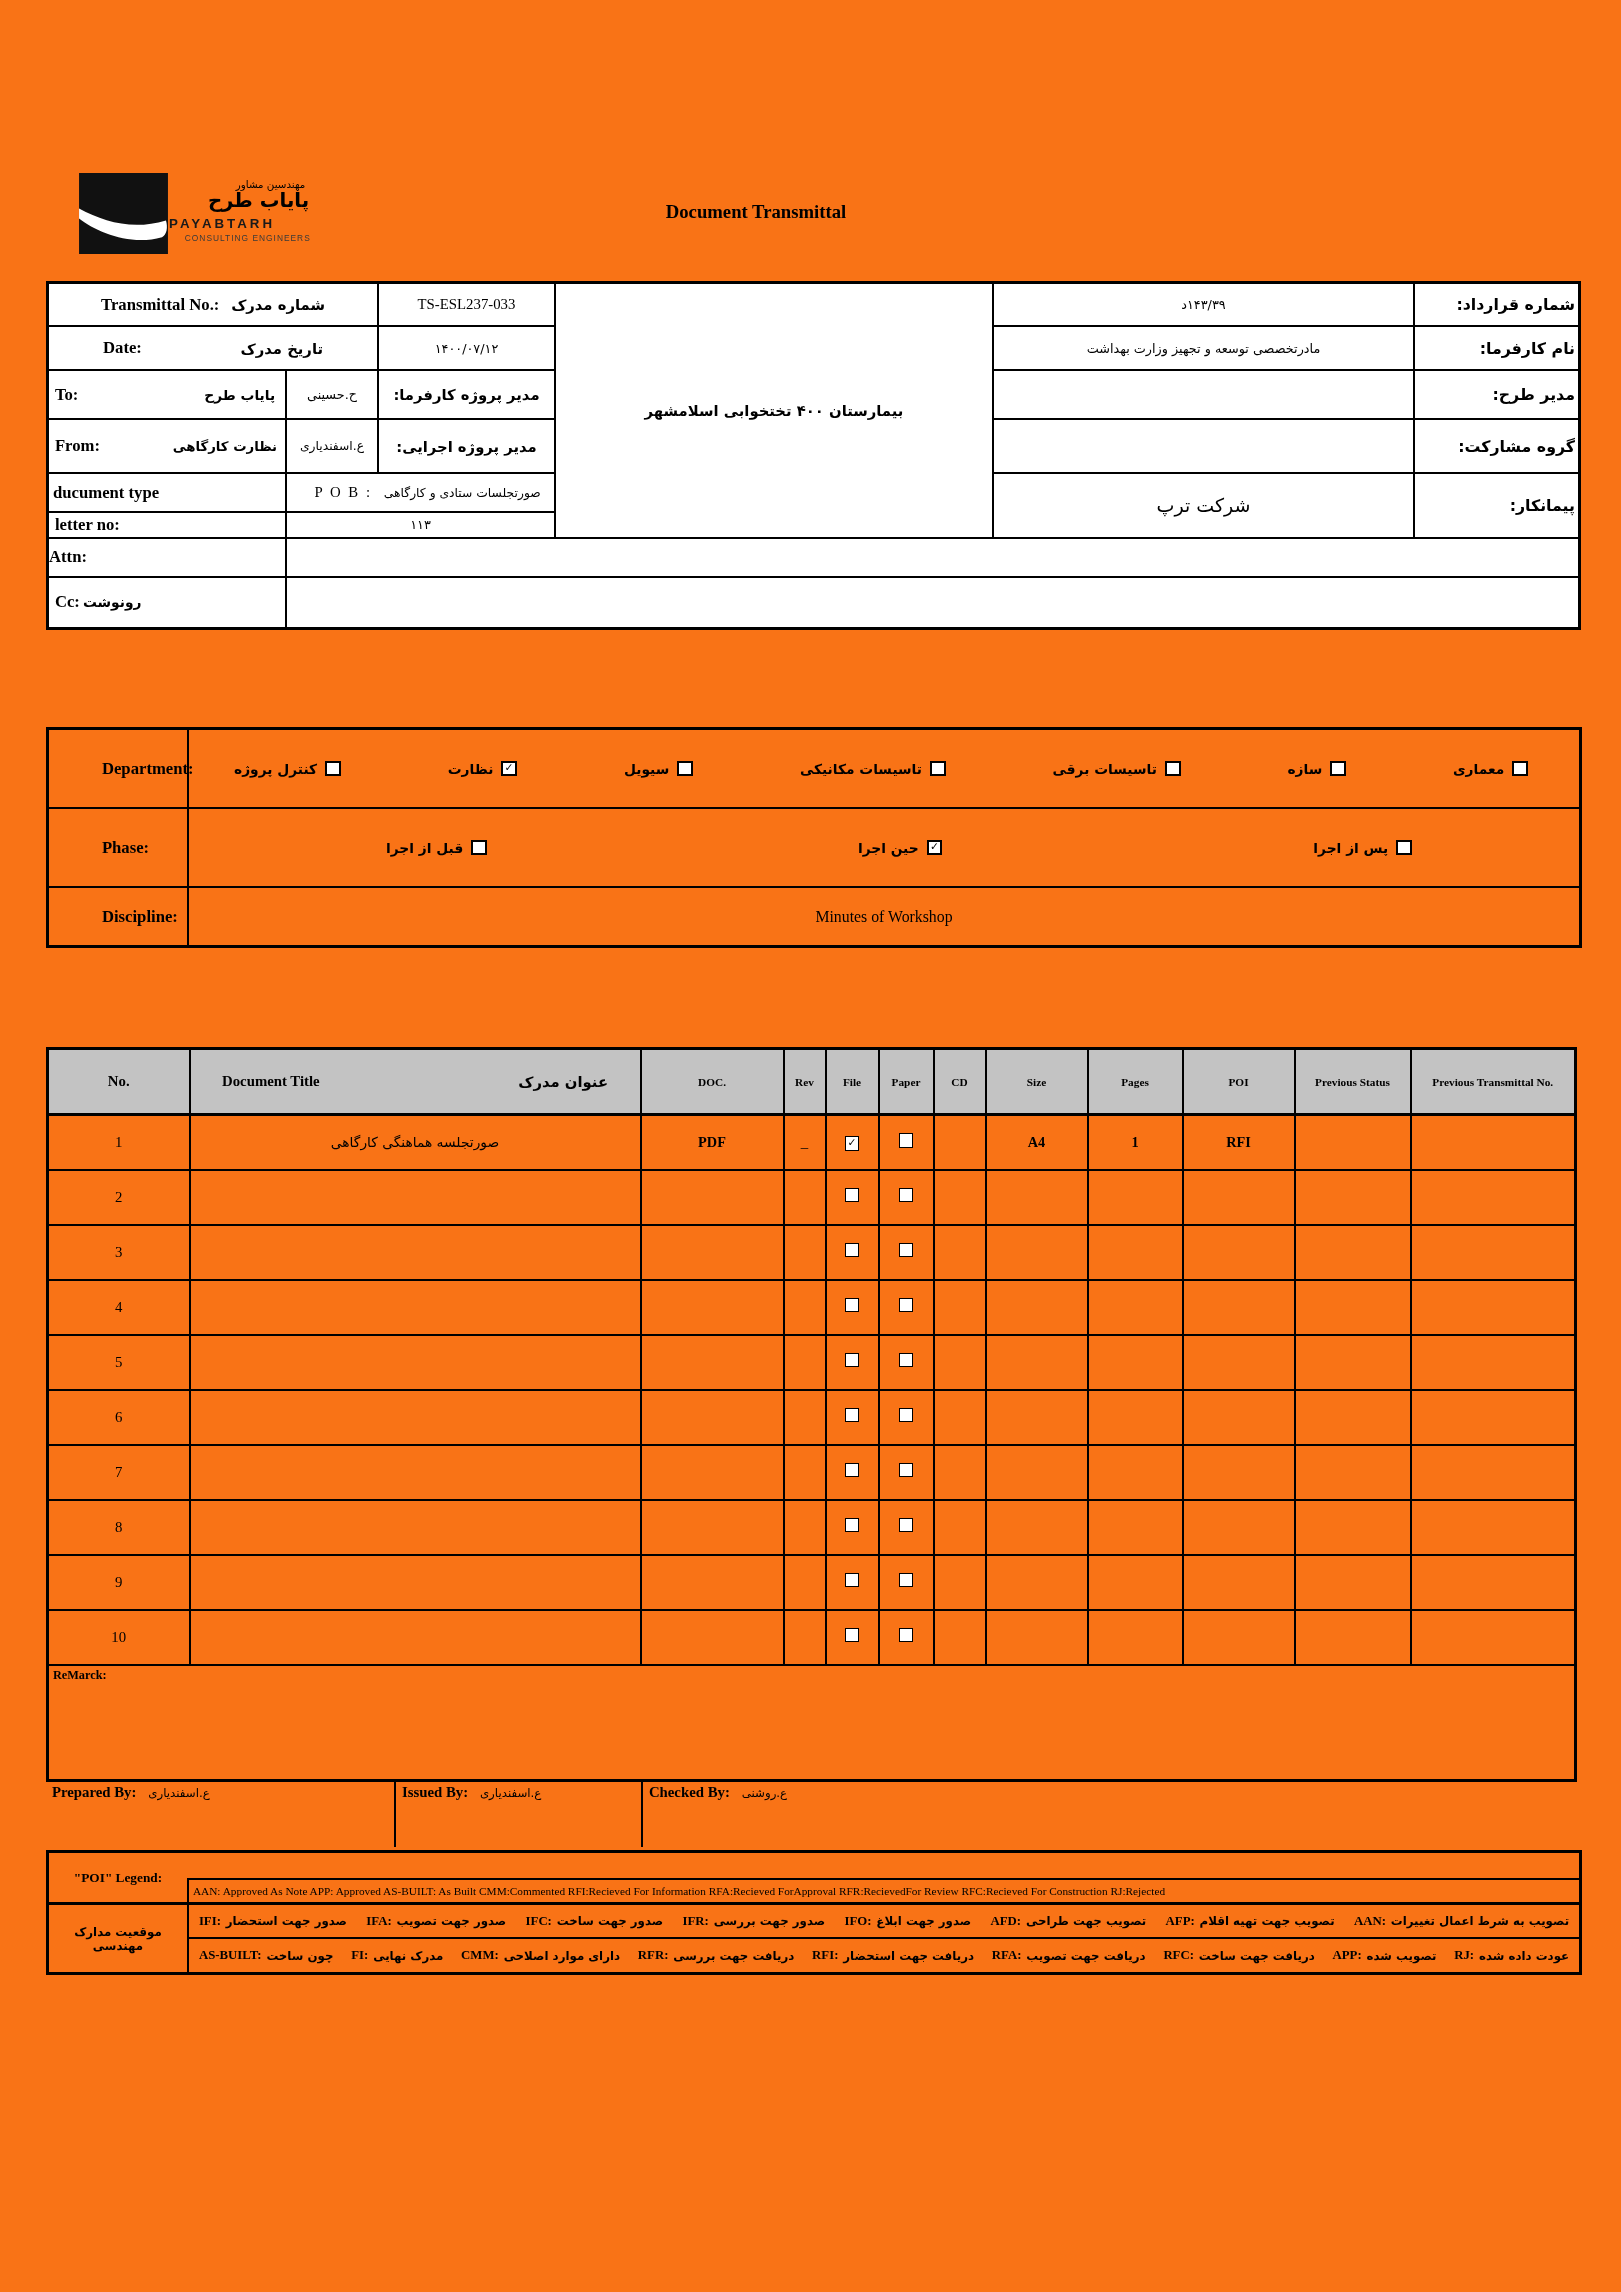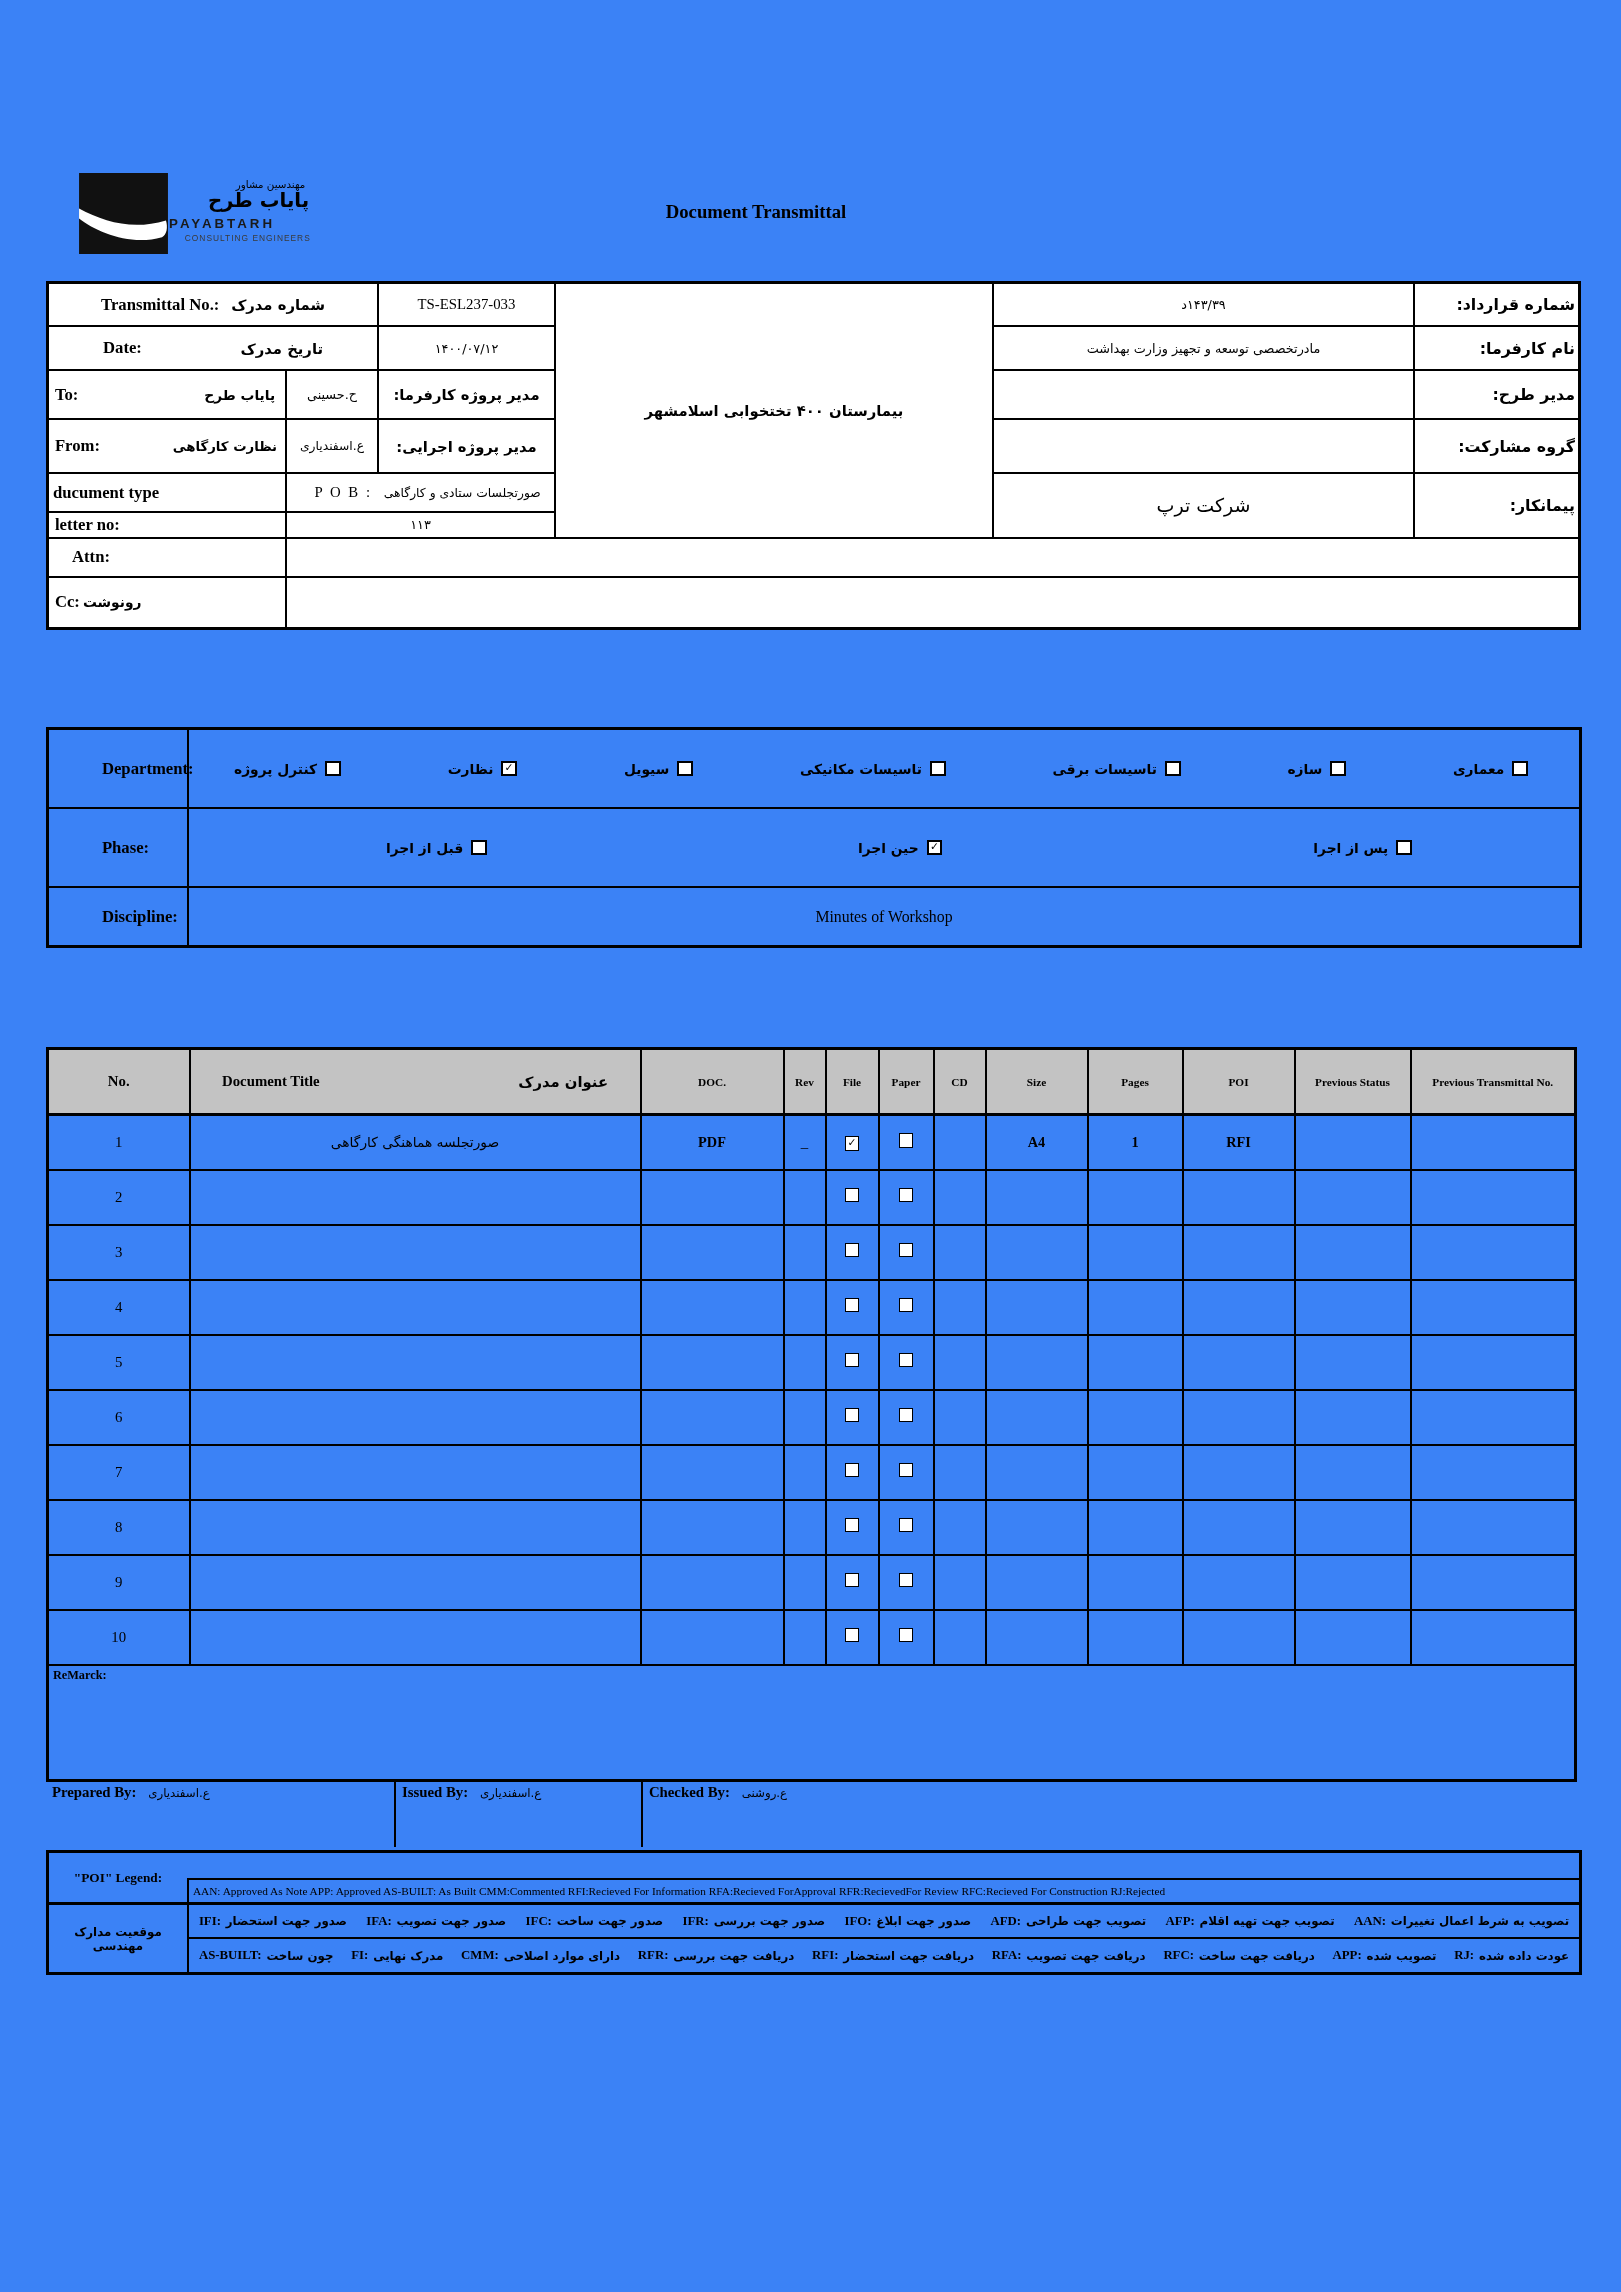--- a/index.html
+++ b/index.html
@@ -1,17 +1,17 @@
 <!DOCTYPE html>
 <html><head>
 <meta charset="utf-8">
 <style>
   * { margin:0; padding:0; box-sizing:border-box; }
   body { background:#fff; font-family:"Liberation Serif","DejaVu Serif",serif; color:#000; }
-  .page { position:relative; width:1621px; height:2292px; background:#3b82f6; overflow:hidden; }
+  .page { position:relative; width:1621px; height:2292px; background:#f97316; overflow:hidden; }
   .fa { font-family:"DejaVu Sans",sans-serif; direction:rtl; unicode-bidi:isolate; }
 
   
   .logo { position:absolute; left:79px; top:173px; width:89px; height:81px; }
   .brand { position:absolute; left:169px; top:178px; width:148px; }
   .brand-fa-tag { font-family:"DejaVu Sans",sans-serif; font-size:10.3px; text-align:right; padding-right:11.8px; }
   .brand-fa { font-family:"DejaVu Sans",sans-serif; font-size:19.7px; font-weight:bold; text-align:right; padding-right:7.9px; line-height:1.15; }
   .brand-en { font-family:"Liberation Sans",sans-serif; font-size:13.3px; font-weight:bold; letter-spacing:3px; margin-top:3px; color:#1a1a1a; }
   .brand-en-tag { font-family:"Liberation Sans",sans-serif; font-size:8.4px; letter-spacing:1px; color:#3a3a3a; margin-top:2px; margin-left:15.8px; }
   .main-title { position:absolute; left:0; top:201px; width:1512px; text-align:center; font-size:18.7px; font-weight:bold; }
@@ -163,21 +163,21 @@
       <span class="fa" style="font-size:12.3px">صورتجلسات ستادی و کارگاهی</span>
     </div>
 
     <div class="c1" style="grid-area:6/1/7/2; padding-left:5.9px">
       <span class="lbl-en">letter no:</span>
     </div>
     <div class="cell-center" style="grid-area:6/2/7/4">
       <span class="fa sm">۱۱۳</span>
     </div>
 
-    <div class="c1" style="grid-area:7/1/8/2; padding-left:23px">
+    <div class="c1" style="grid-area:7/1/8/2; padding-left:0">
       <span class="lbl-en">Attn:</span>
     </div>
     <div style="grid-area:7/2/8/7">
       <span class="fa sm"></span>
     </div>
 
     <div class="c1" style="grid-area:8/1/9/2; padding-left:5.9px; gap:3px">
       <span class="lbl-en">Cc:</span>
       <span class="fa fa-b" style="font-size:13.8px">رونوشت</span>
     </div>

